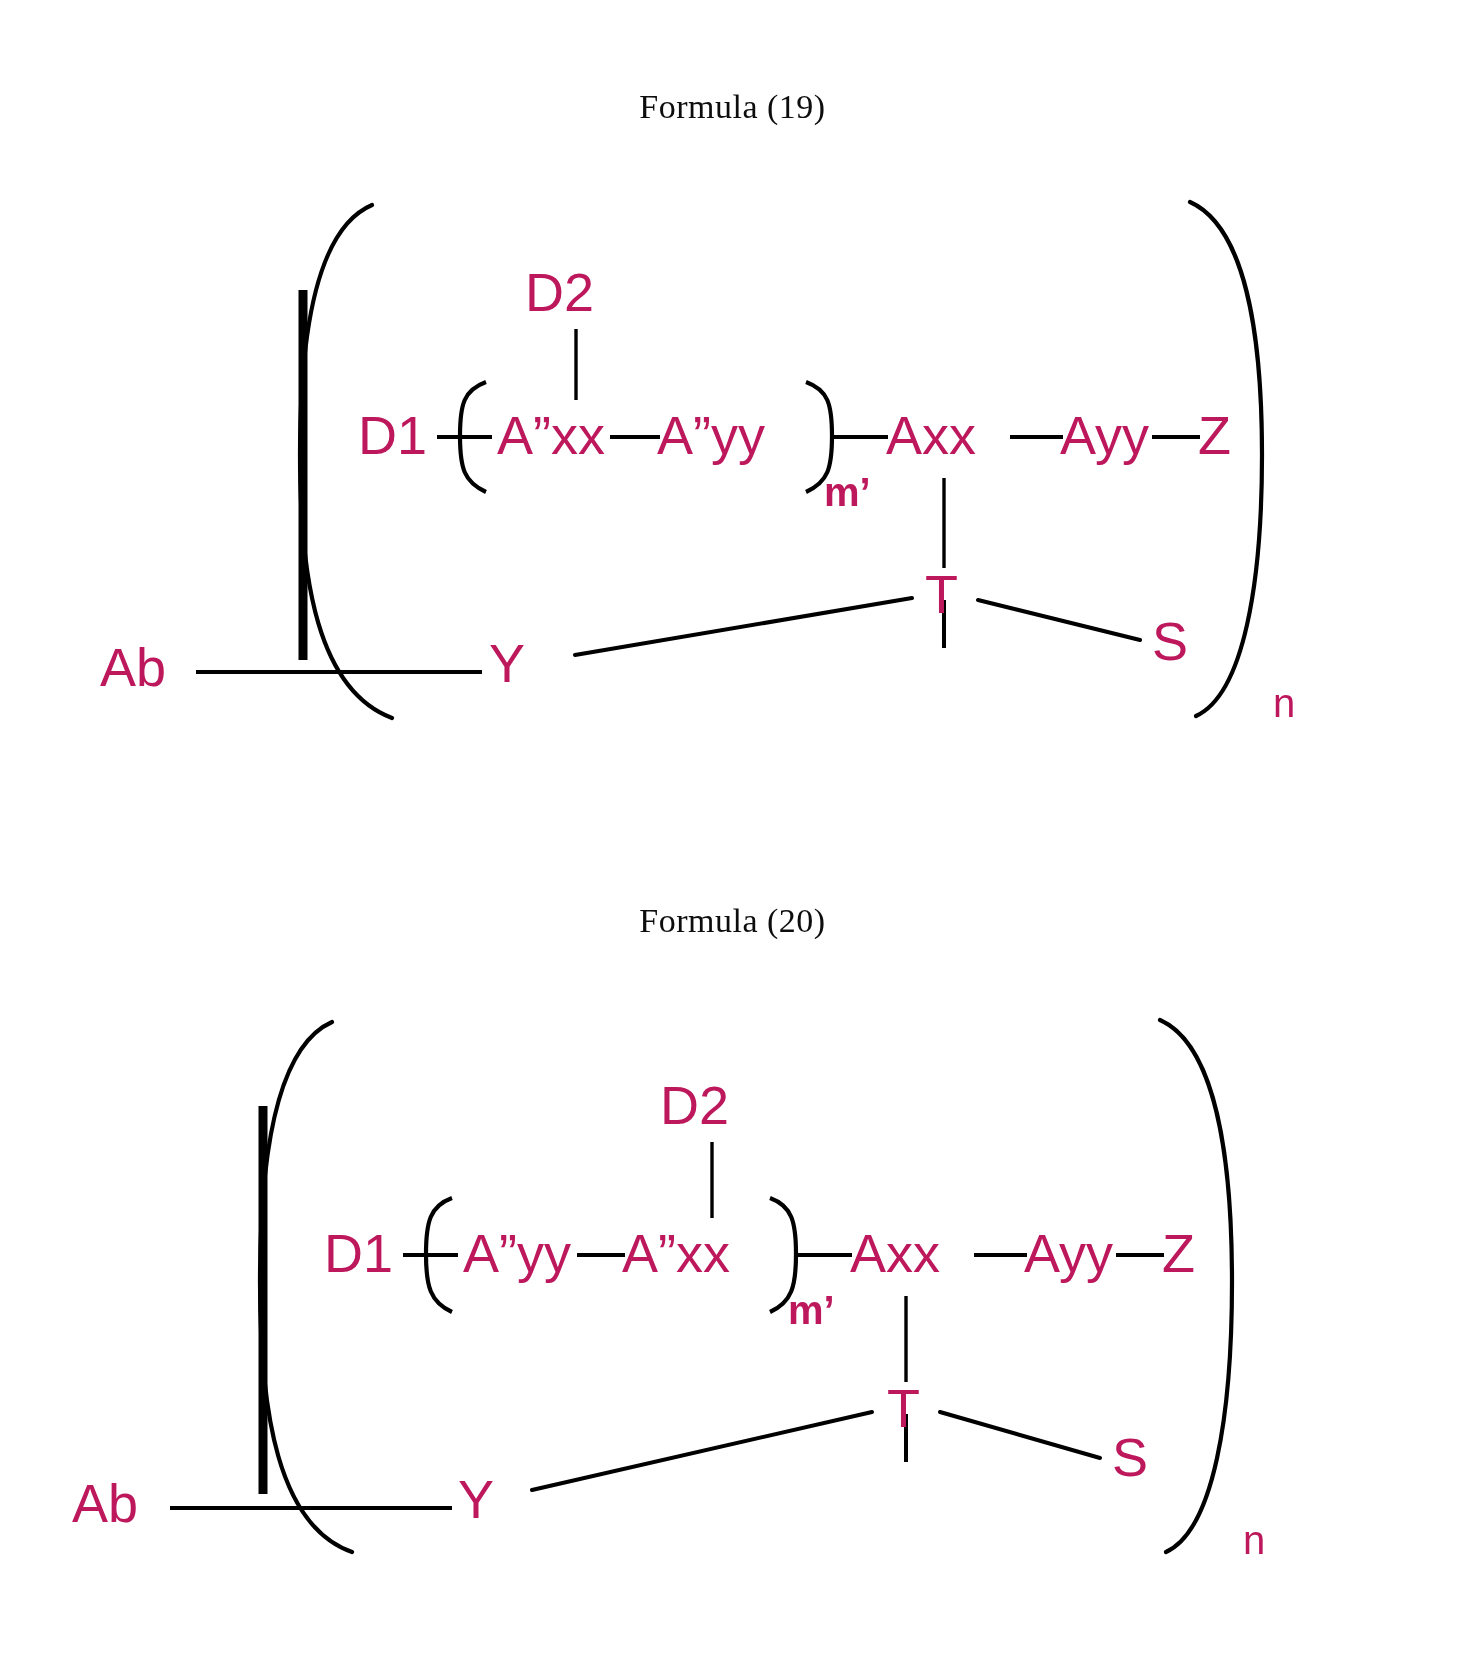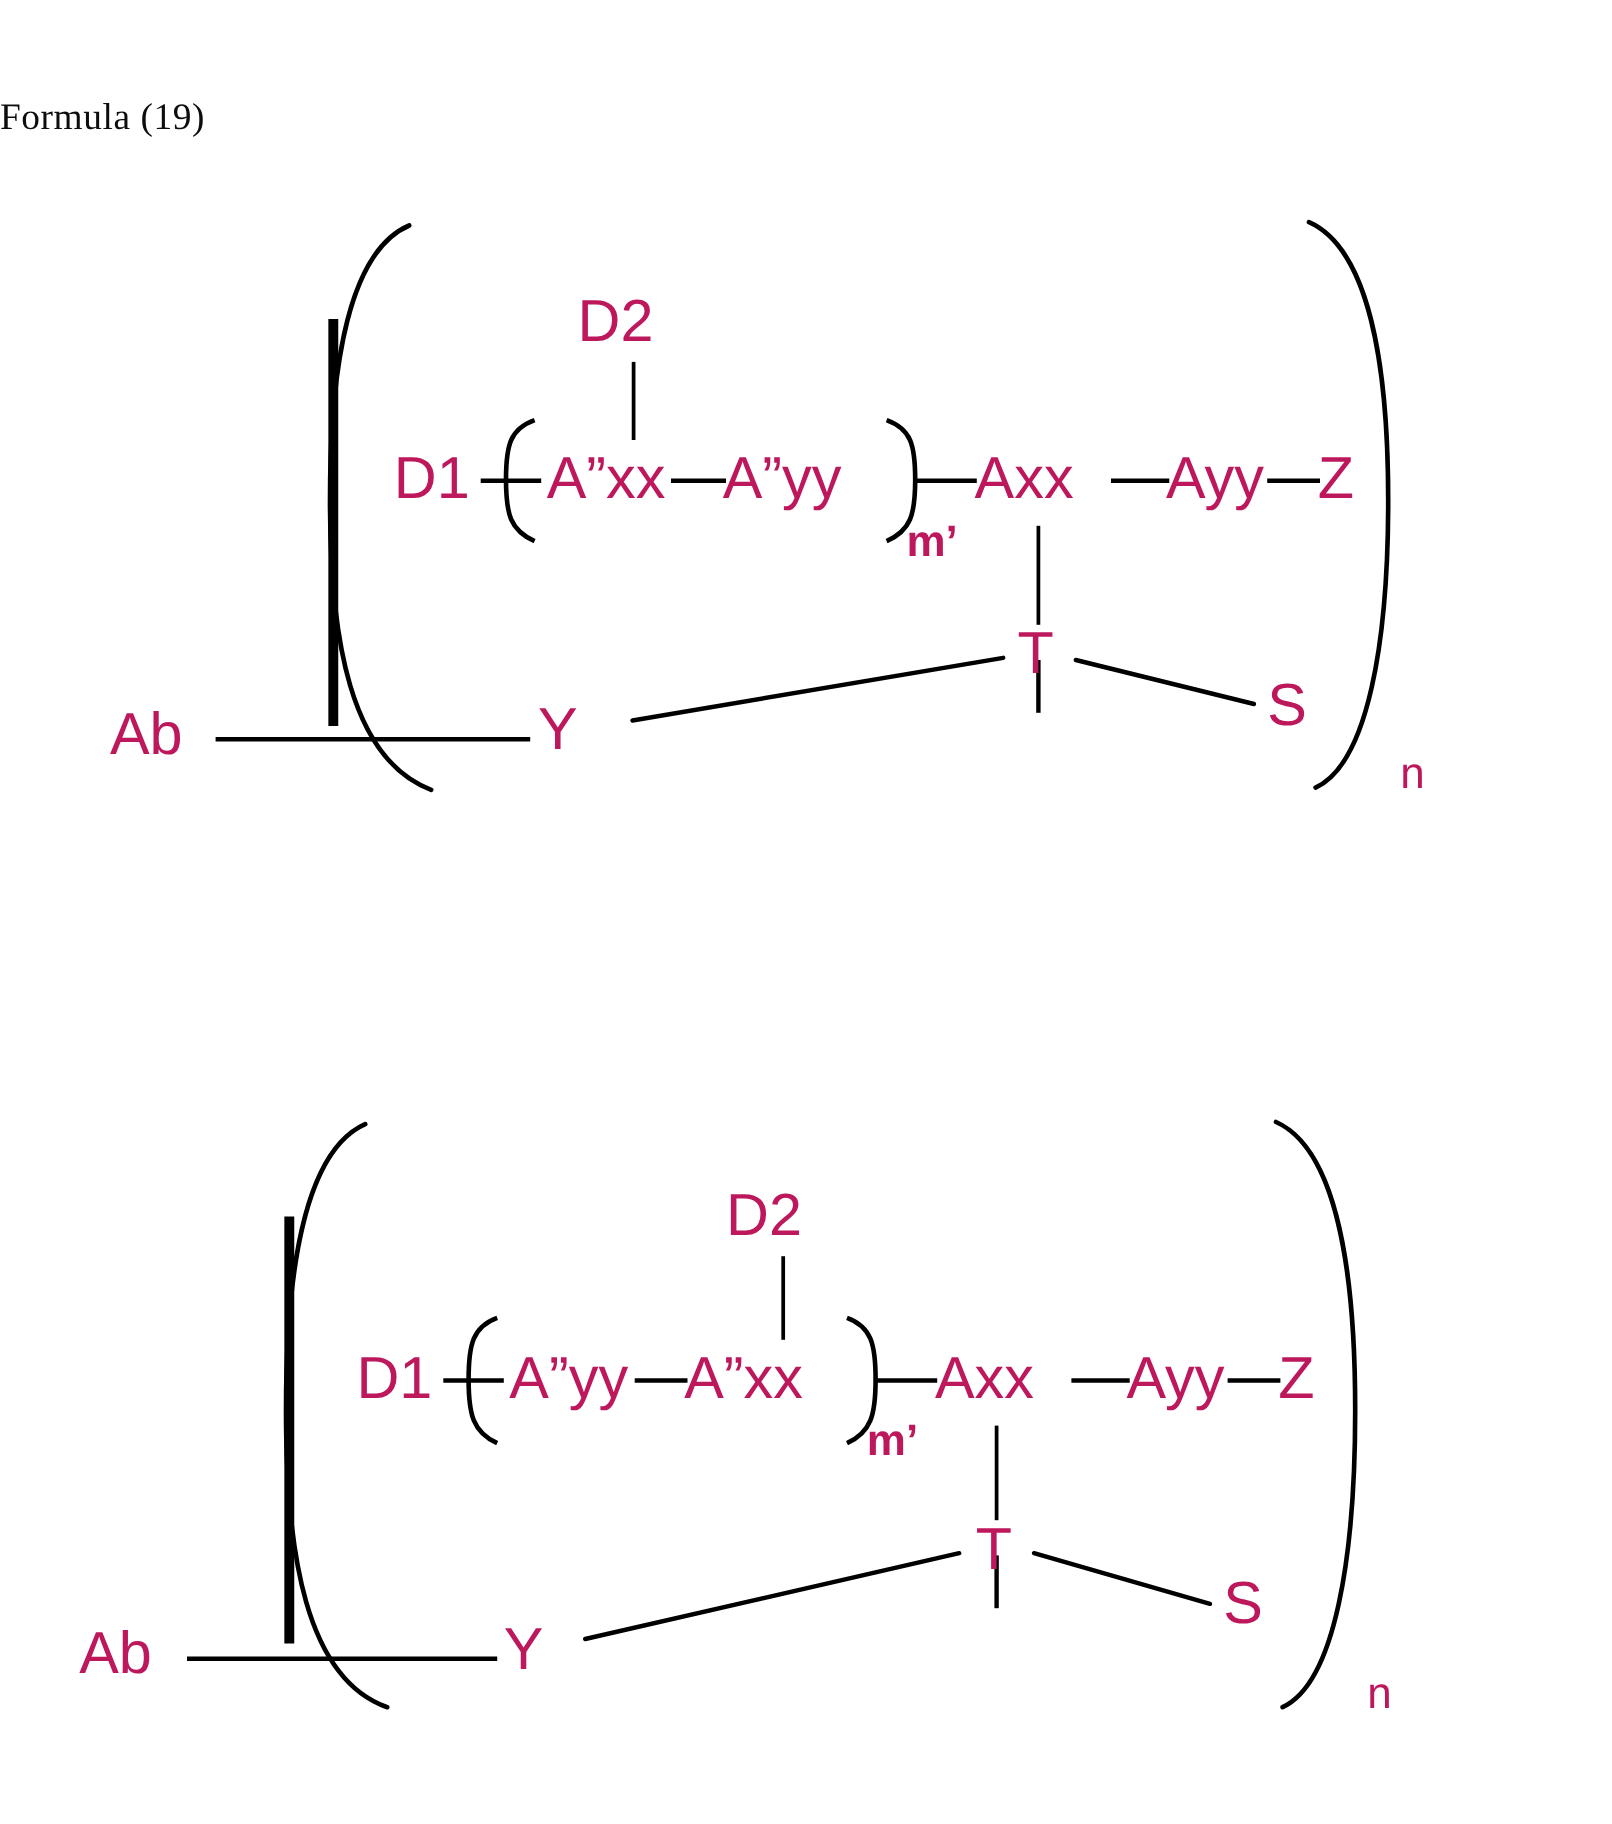--- a/index.html
+++ b/index.html
@@ -19,20 +19,21 @@
 
   .figure {
     position: absolute;
     left: 0;
     width: 1465px;
   }
 
   .fig-title {
     position: absolute;
     width: 1465px;
+    text-align: center;
     font-family: "Liberation Serif", serif;
     font-size: 34px;
     letter-spacing: 0.5px;
     color: #0d0d0d;
     white-space: pre;
   }
 
   .canvas {
     position: absolute;
     left: 0;
@@ -123,20 +124,21 @@
 
   <div class="lbl lbl-main" style="left:100px; top:640px;">Ab</div>
 
   <div class="lbl lbl-main" style="left:489px; top:636px;">Y</div>
 
   <div class="lbl lbl-subn" style="left:1273px; top:683px;">n</div>
 </div>
 
 <div class="figure" style="top:830px; height:828px;">
 
+  <div class="fig-title" style="top:72px;">Formula (20)</div>
 
   <svg class="canvas" width="1465" height="828" viewBox="0 0 1465 828">
 
     <path class="stroke paren" d="M 332 192 C 278 216, 260 322, 260 452 C 260 582, 278 696, 352 722"></path>
 
     <path class="stroke paren" d="M 1160 190 C 1214 214, 1232 322, 1232 452 C 1232 584, 1214 700, 1166 722"></path>
 
     <line class="stroke brk-thick" x1="263" y1="276" x2="263" y2="664"></line>
 
     <path class="stroke brk" d="M 452 368 C 430 376, 426 392, 426 424 C 426 456, 430 472, 452 482"></path>

